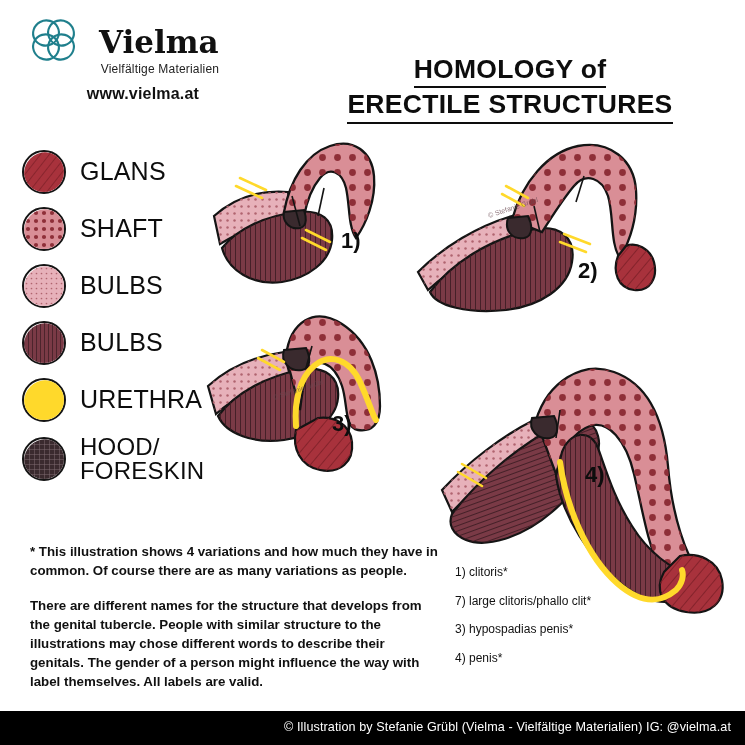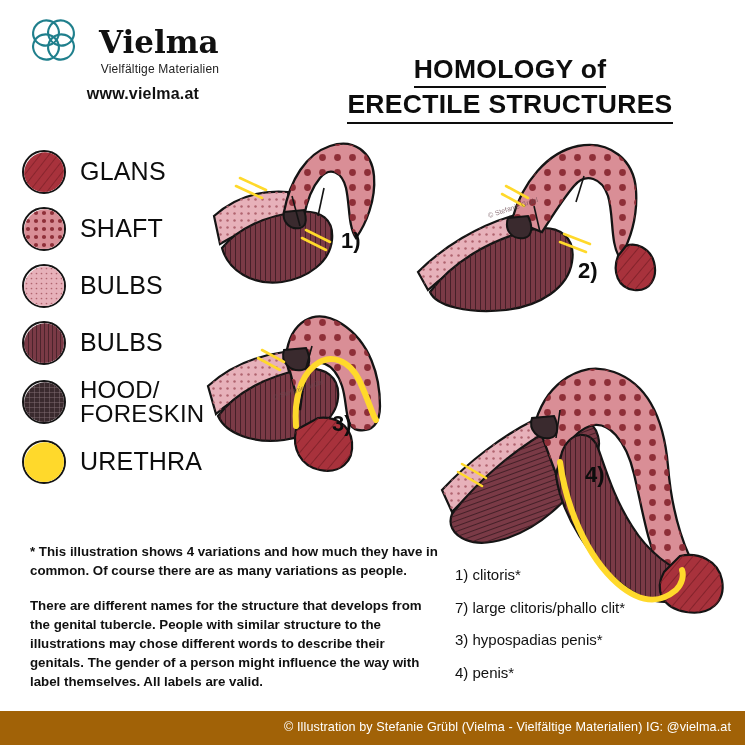--- a/index.html
+++ b/index.html
@@ -150,32 +150,32 @@
     line-height: 1.42;
   }
   #note-2 { margin-top: 16px; }
 
   #variations {
     position: absolute;
     left: 455px; top: 565px;
     width: 270px;
   }
   .variation-row {
-    font-size: 15px;
+    font-size: 12px;
     color: #111;
     line-height: 1.3;
     margin-bottom: 13px;
   }
 
   
   #footer-bar {
     position: absolute;
     left: 0; bottom: 0;
     width: 745px; height: 34px;
-    background: #a16207;
+    background: #000000;
   }
   #footer-text {
     position: absolute;
     right: 14px; top: 9px;
     font-size: 12.6px;
     color: #ffffff;
     letter-spacing: 0.1px;
   }
 </style>
 </head>
@@ -265,40 +265,40 @@
         <circle cx="22" cy="22" r="22" fill="#7a3a46"></circle>
         <circle cx="22" cy="22" r="22" fill="url(#pBulbs)"></circle>
       </svg>
     </span>
     <span class="legend-label">BULBS</span>
   </div>
 
   <div class="legend-item">
     <span class="legend-swatch">
       <svg viewBox="0 0 44 44" width="44" height="44">
+        <circle cx="22" cy="22" r="22" fill="#ffd92b"></circle>
+      </svg>
+    </span>
+    <span class="legend-label">URETHRA</span>
+  </div>
+
+  <div class="legend-item">
+    <span class="legend-swatch">
+      <svg viewBox="0 0 44 44" width="44" height="44">
         <defs>
           <pattern id="pHood" width="5" height="5" patternUnits="userSpaceOnUse">
             <path d="M0 0 V5 M0 0 H5" stroke="#7d6a70" stroke-width="1"></path>
           </pattern>
         </defs>
         <circle cx="22" cy="22" r="22" fill="#3a2a2e"></circle>
         <circle cx="22" cy="22" r="22" fill="url(#pHood)"></circle>
       </svg>
     </span>
     <span class="legend-label two-line">HOOD/<br>FORESKIN</span>
   </div>
-
-  <div class="legend-item">
-    <span class="legend-swatch">
-      <svg viewBox="0 0 44 44" width="44" height="44">
-        <circle cx="22" cy="22" r="22" fill="#ffd92b"></circle>
-      </svg>
-    </span>
-    <span class="legend-label">URETHRA</span>
-  </div>
 </div>
 
 <div id="figures">
   <svg width="745" height="745" viewBox="0 0 745 745">
     <defs>
 
       <pattern id="fShaft" width="15" height="15" patternUnits="userSpaceOnUse">
         <circle cx="7.5" cy="7.5" r="3.4" fill="#8e2f38"></circle>
       </pattern>
       <pattern id="fCrus" width="7" height="7" patternUnits="userSpaceOnUse">

